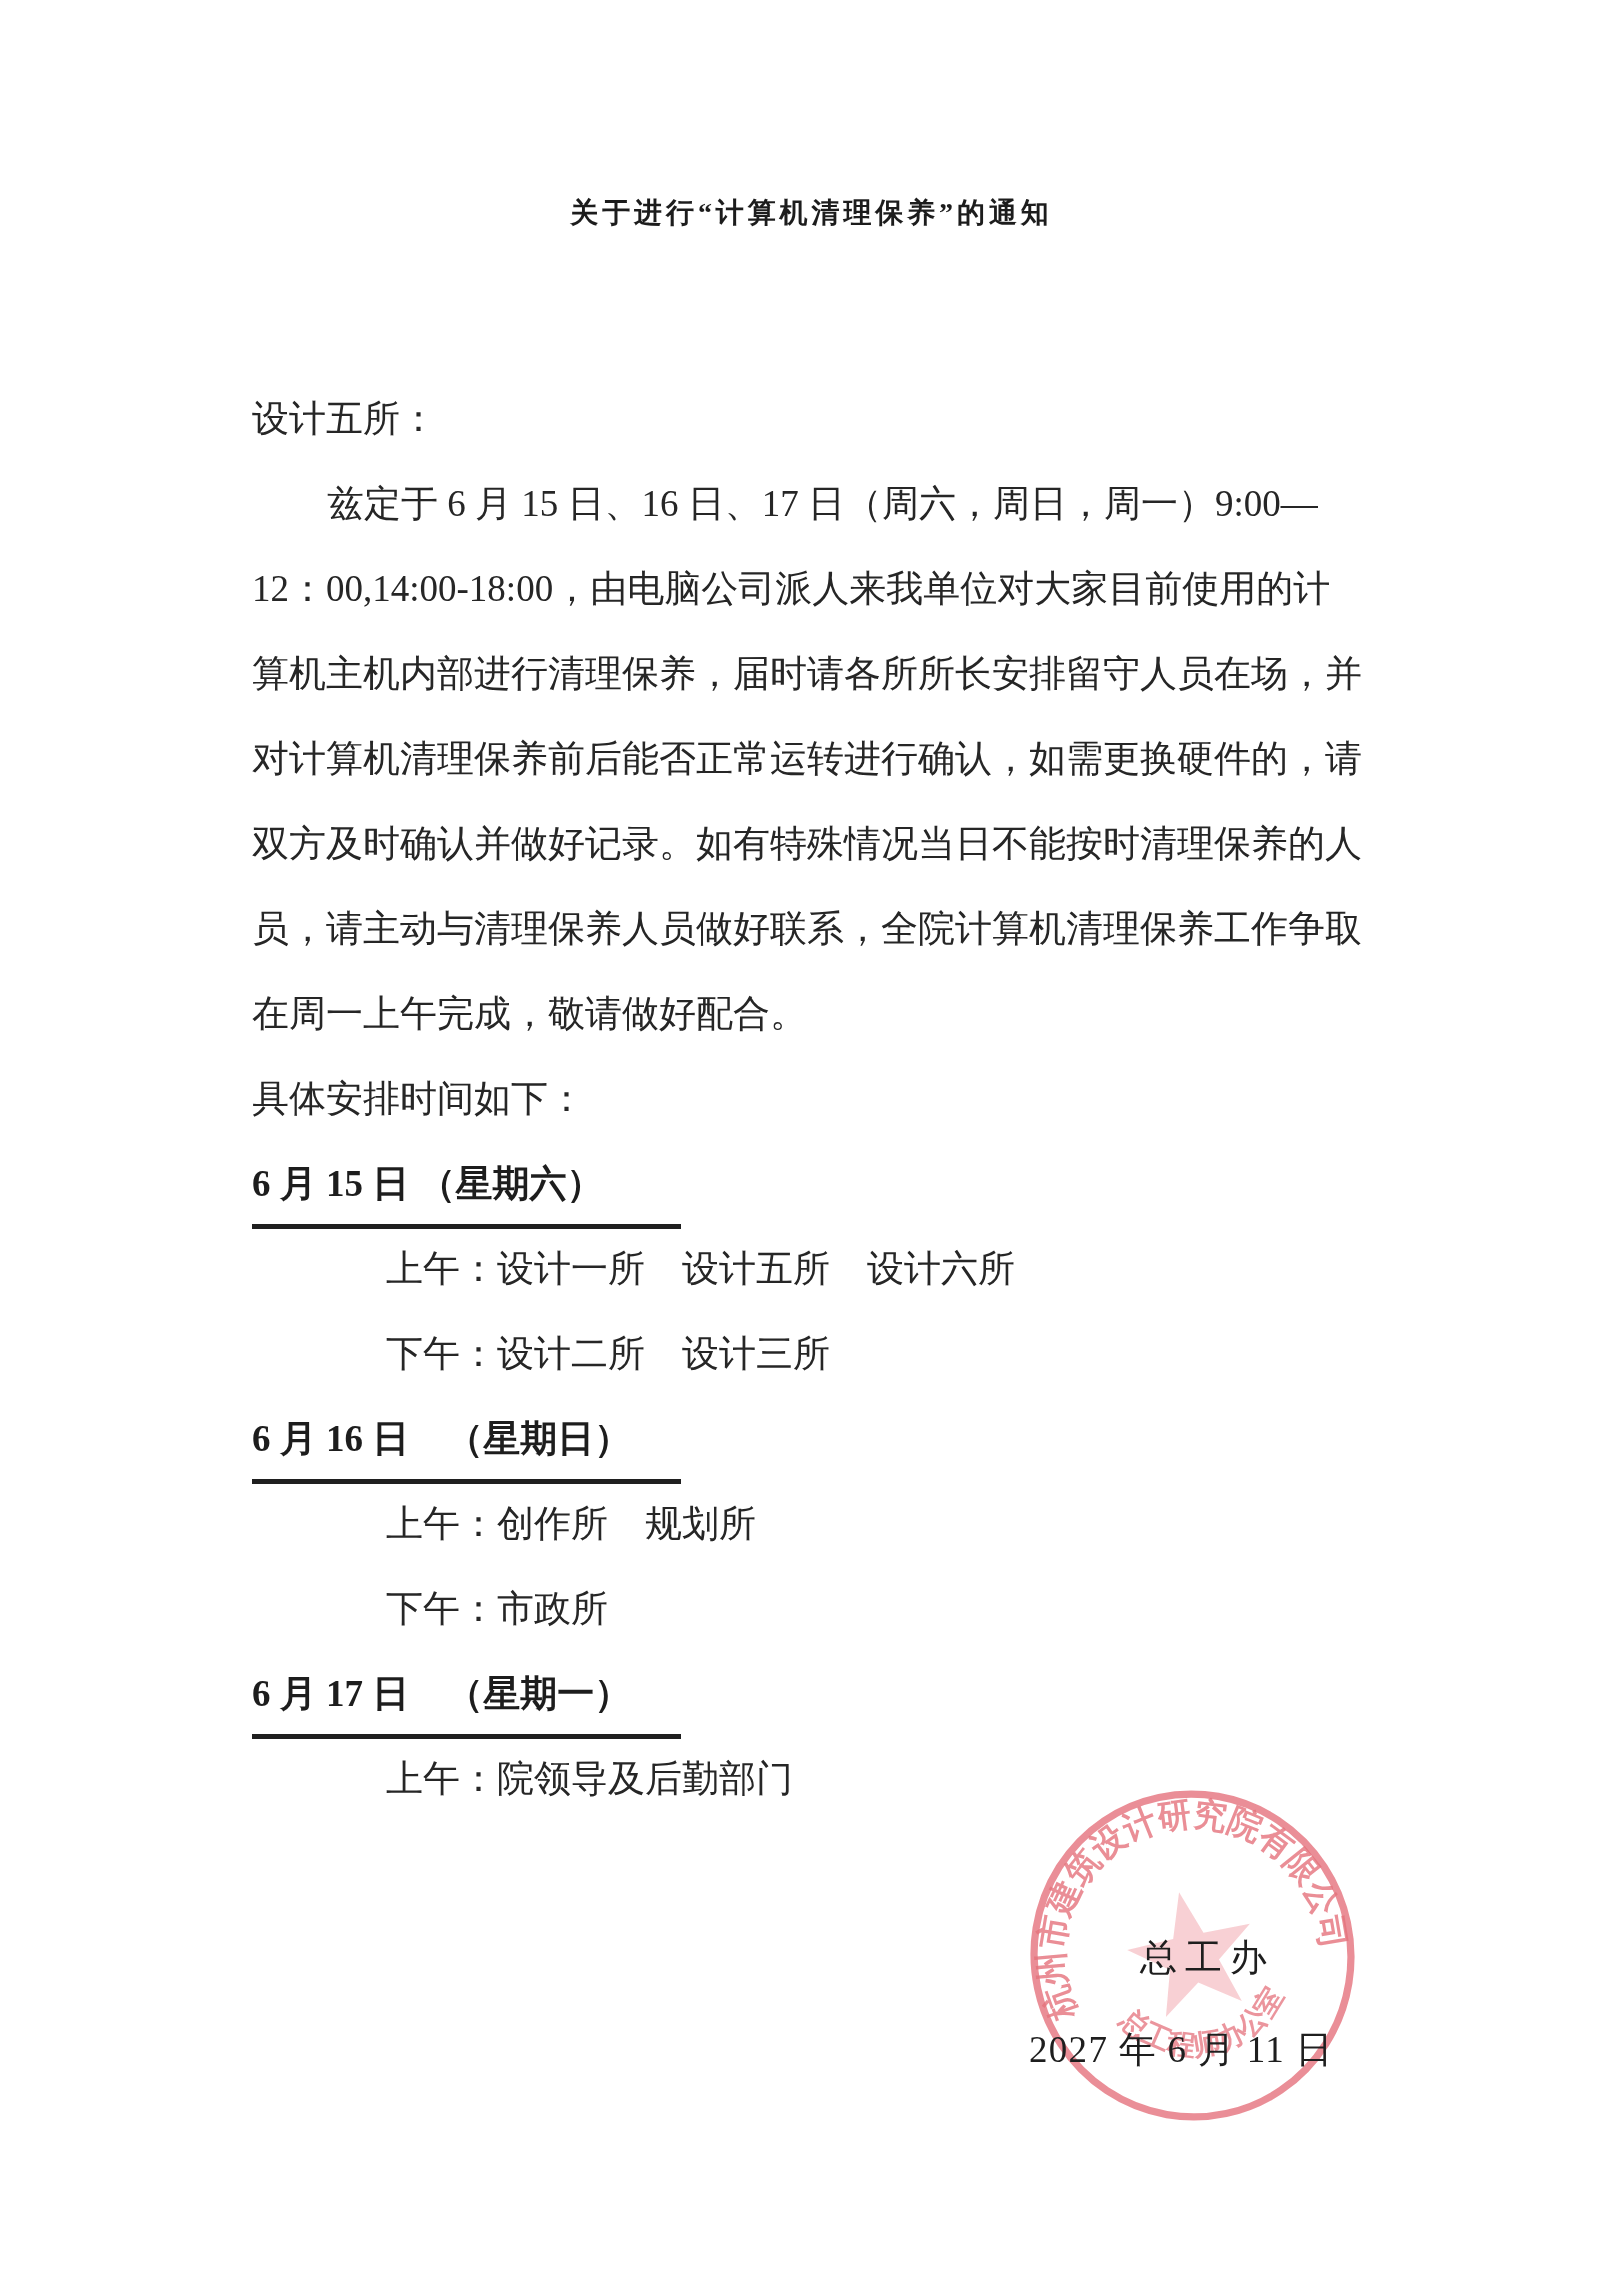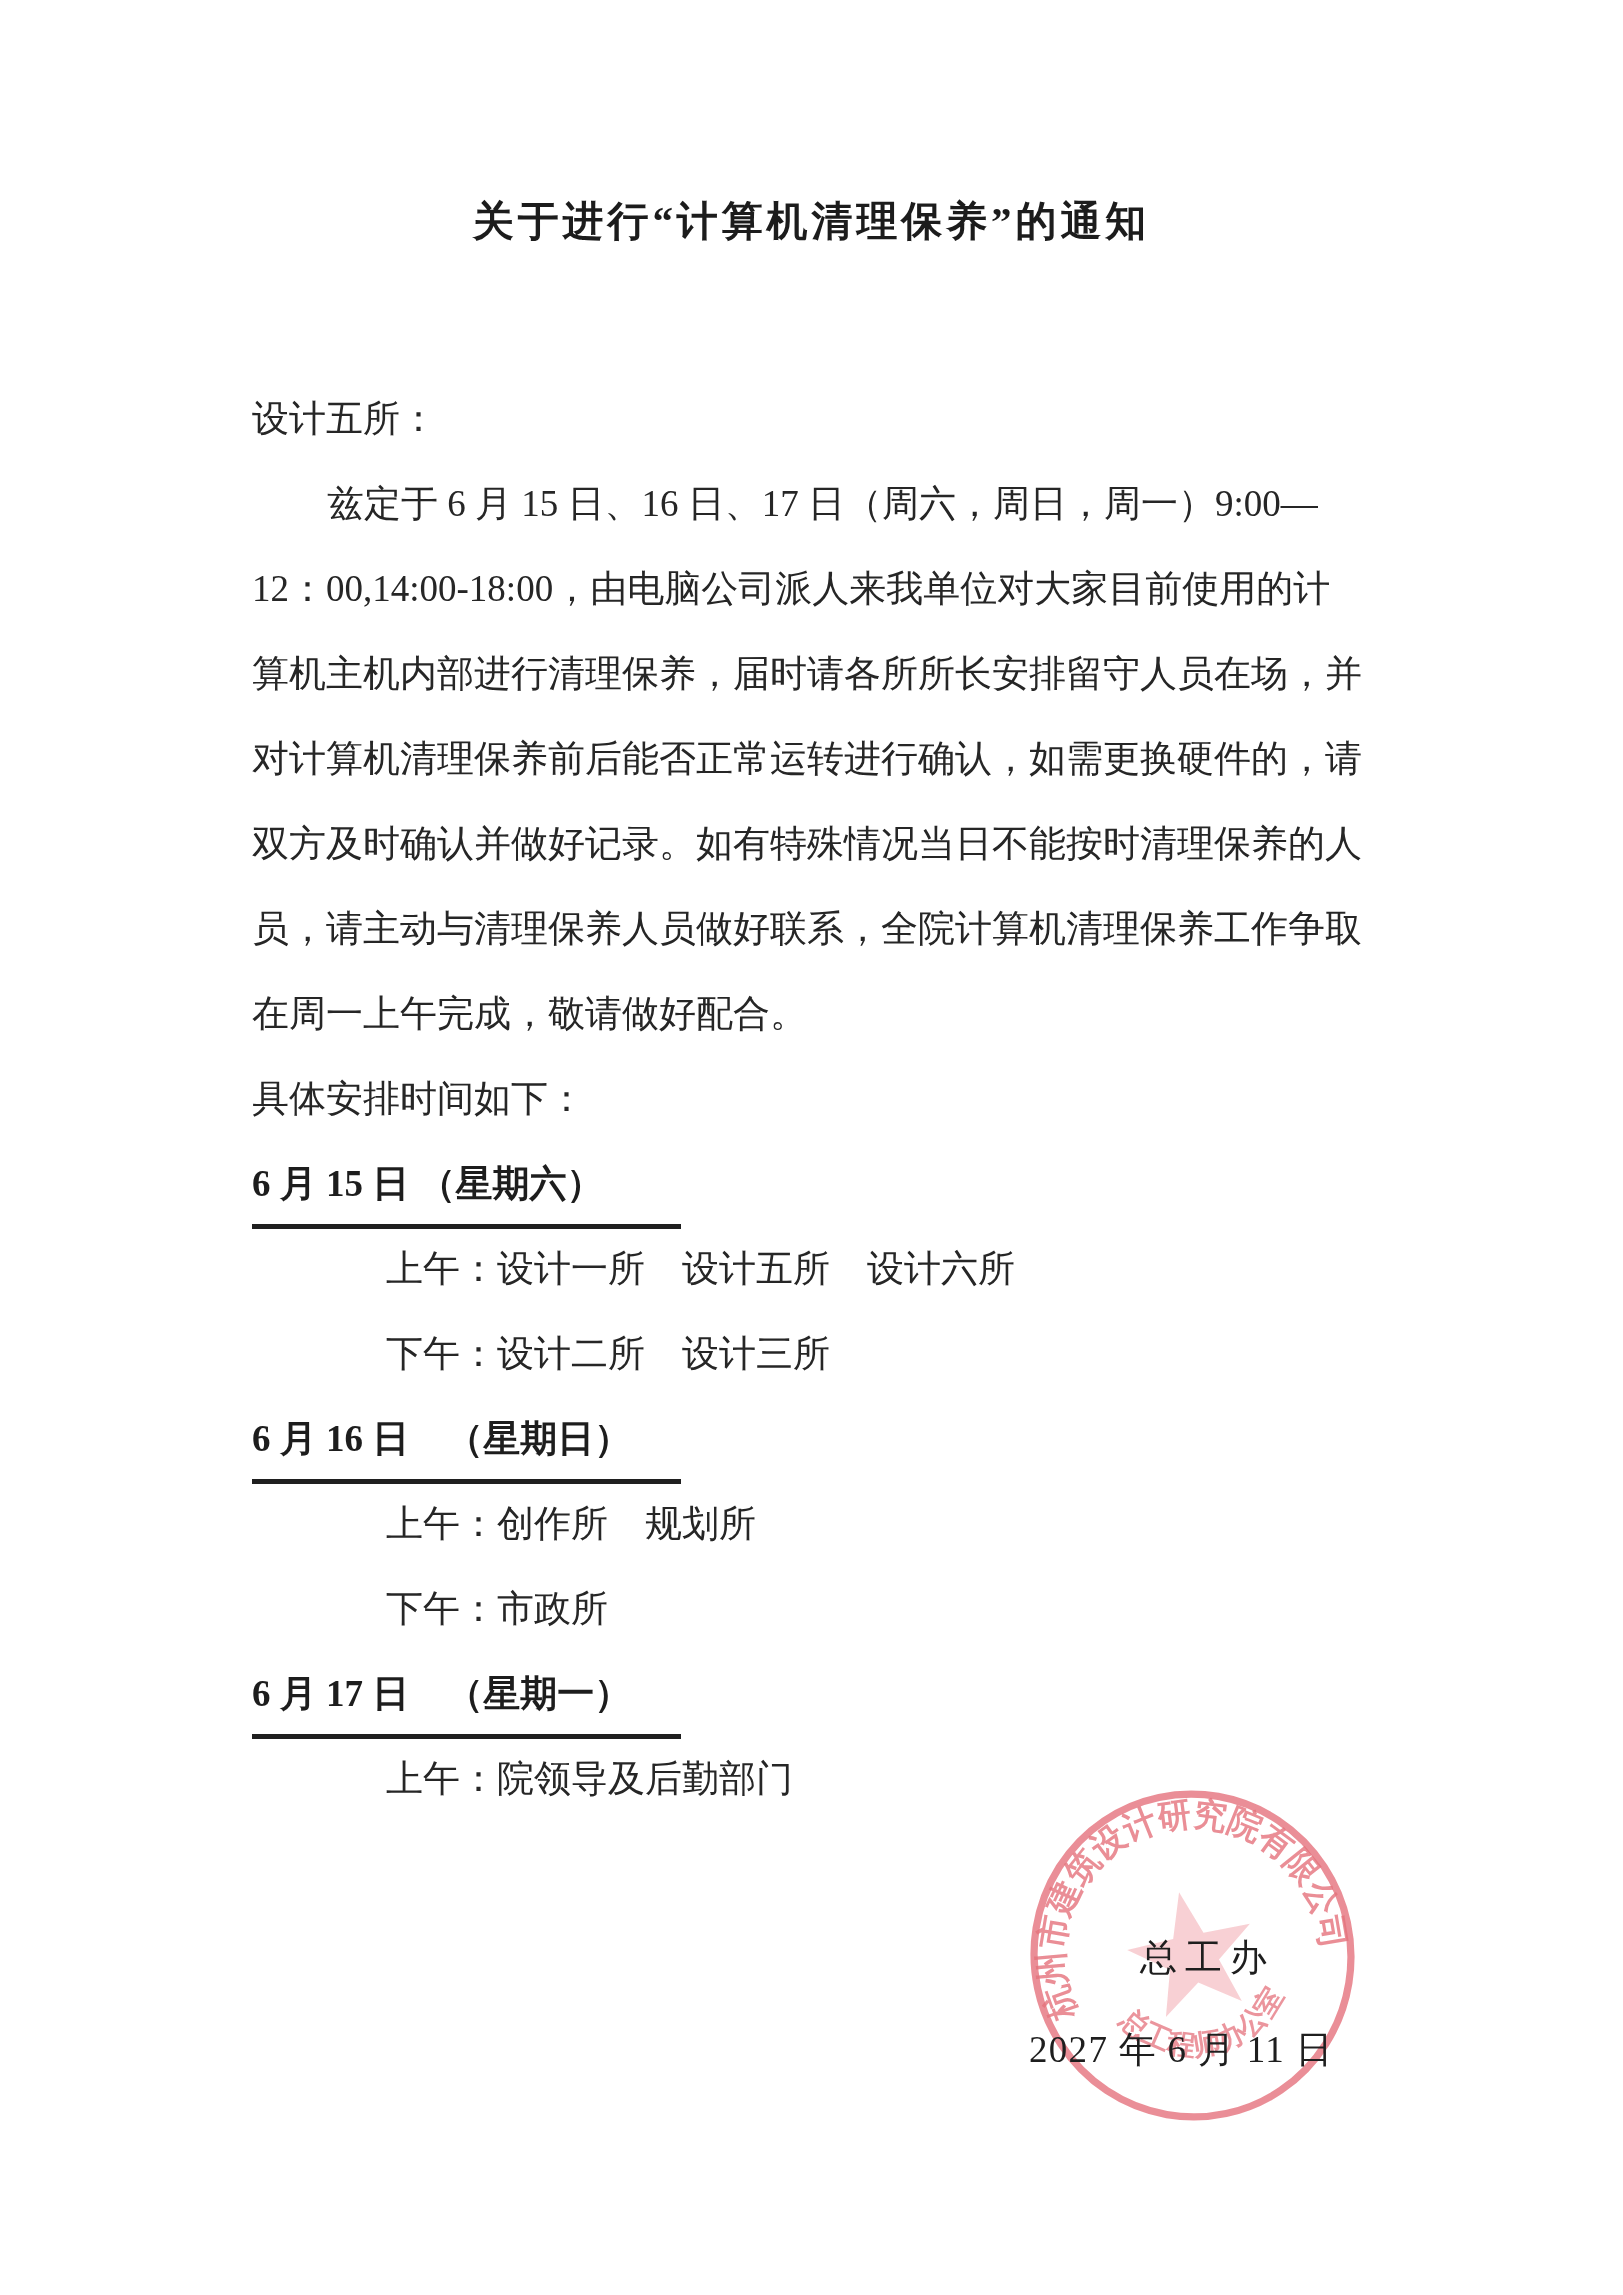--- a/index.html
+++ b/index.html
@@ -9,21 +9,21 @@
     position:relative;
     width:1623px; height:2295px;
     background:#ffffff;
     overflow:hidden;
     color:#242424;
   }
   .doc-title {
     position:absolute;
     top:194px; left:0; width:1623px;
     text-align:center;
-    font-size:41px; font-weight:bold;
+    font-size:28px; font-weight:bold;
     color:#1c1c1c;
     letter-spacing:3.9px;
   }
   .content {
     position:absolute;
     left:252px; top:376px;
     width:1132px;
     font-size:37px;
     line-height:85px;
     color:#262626;

